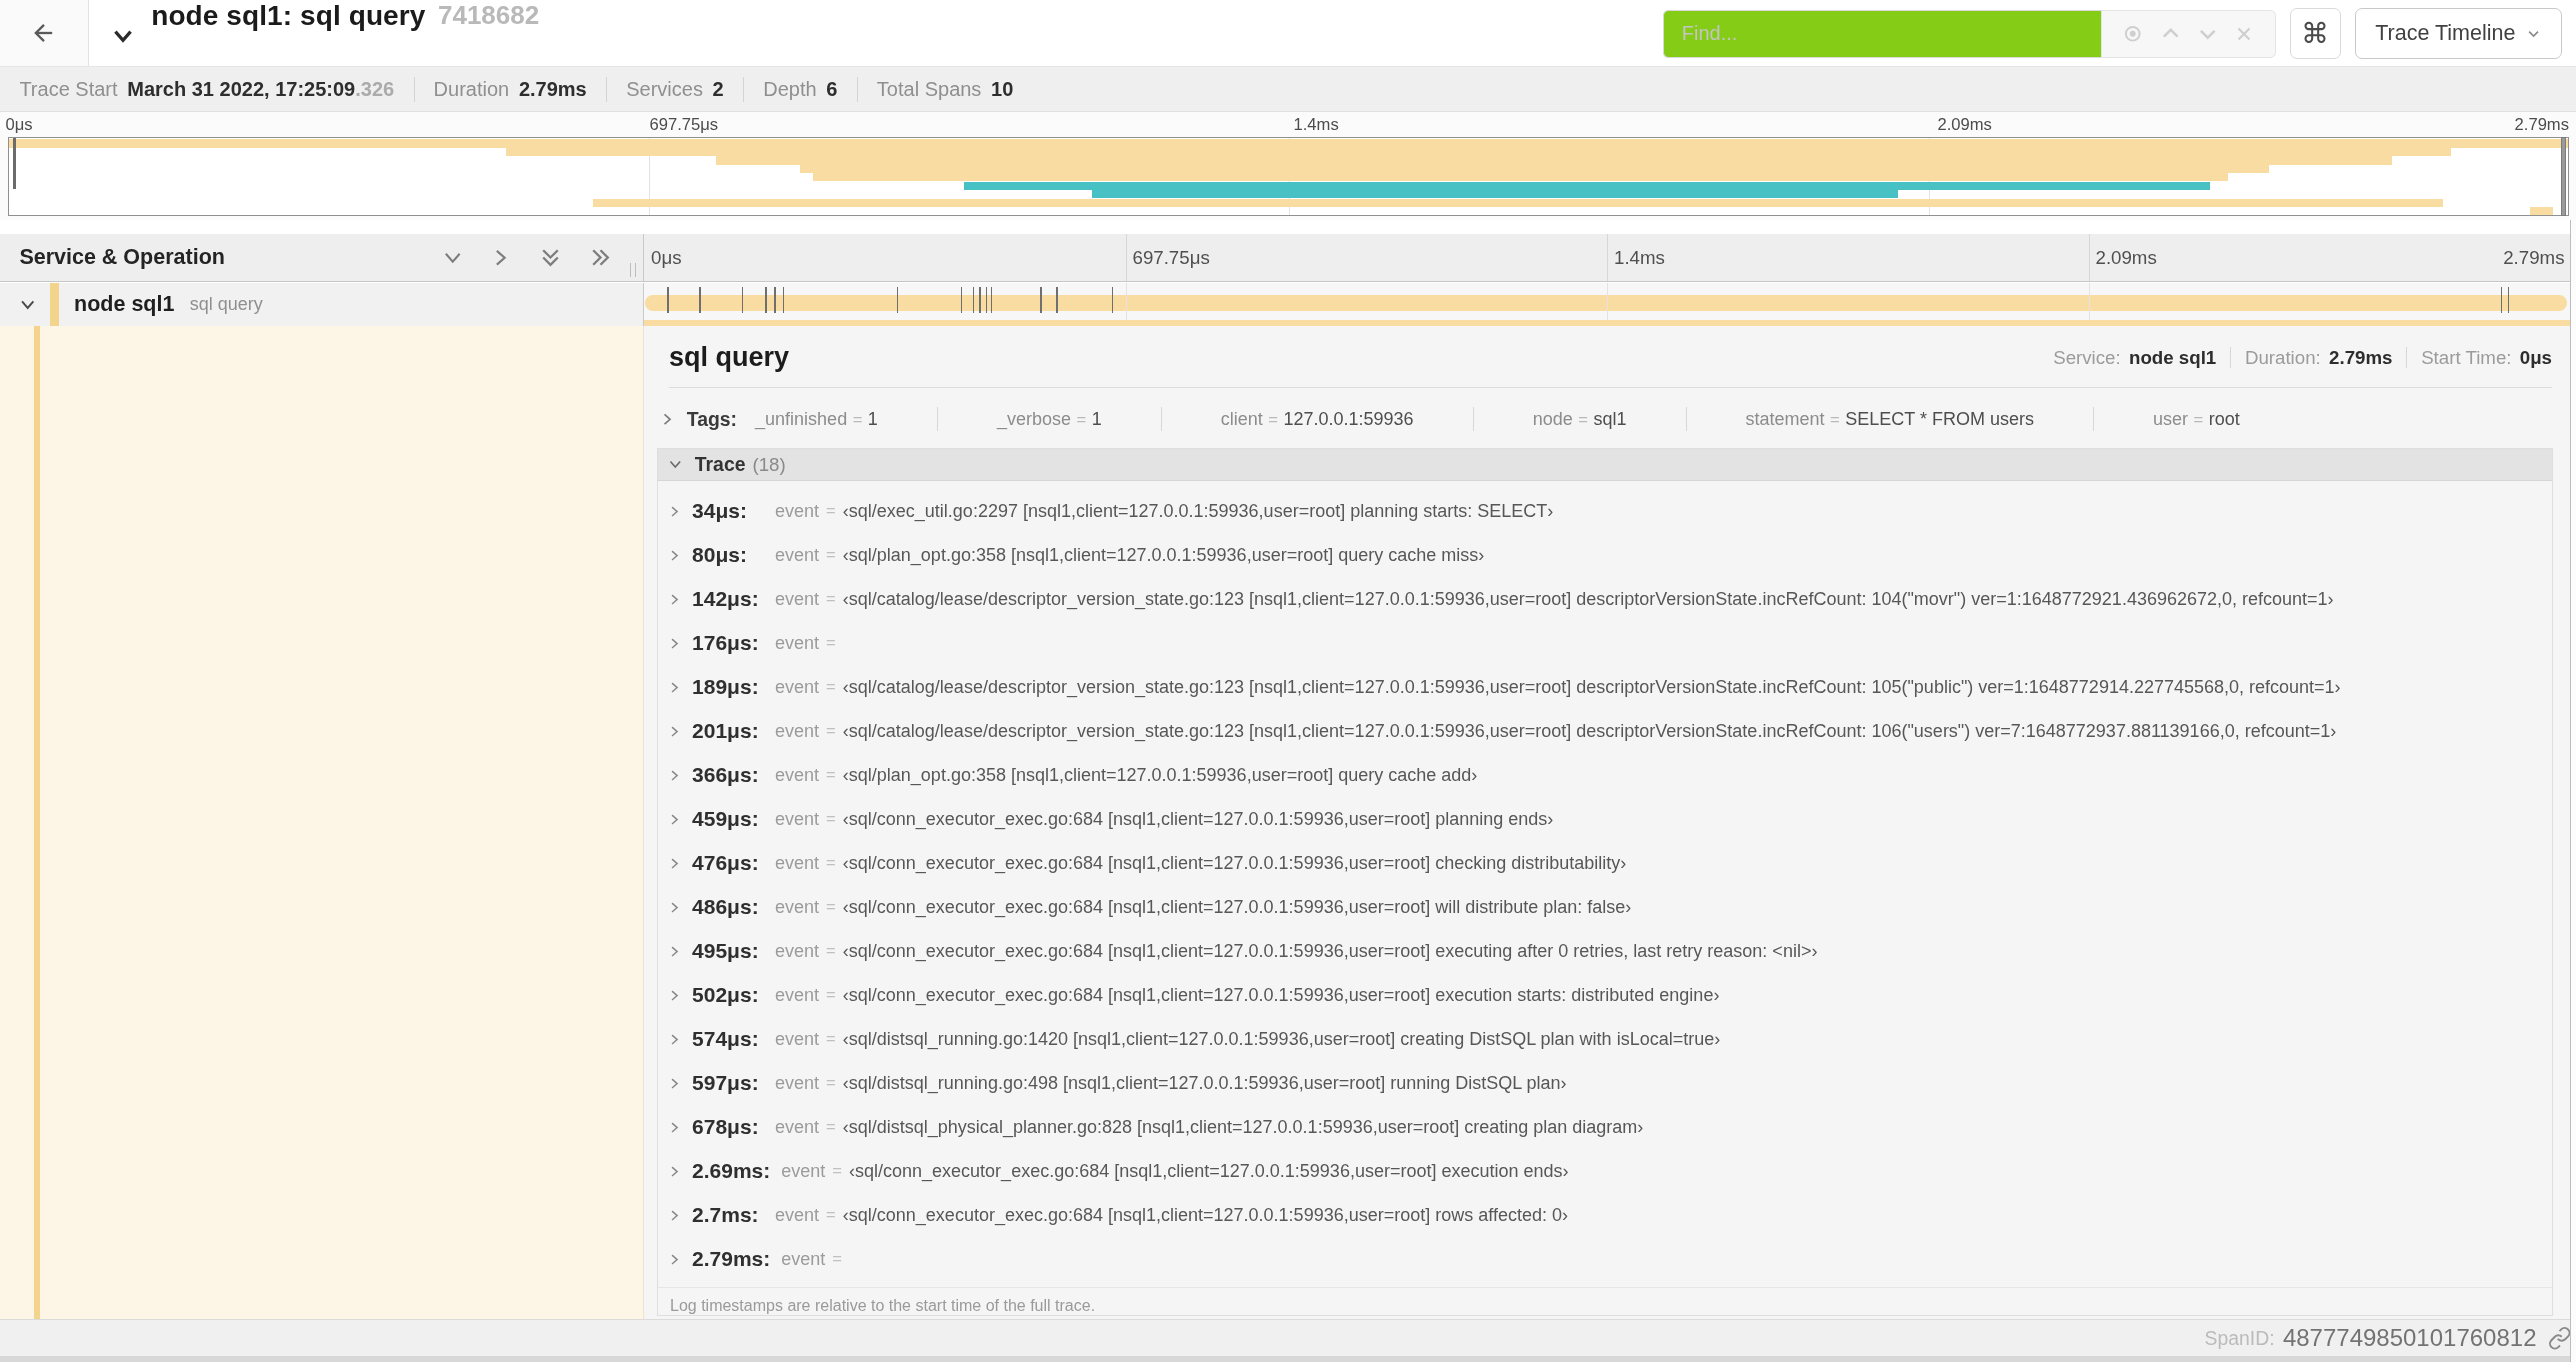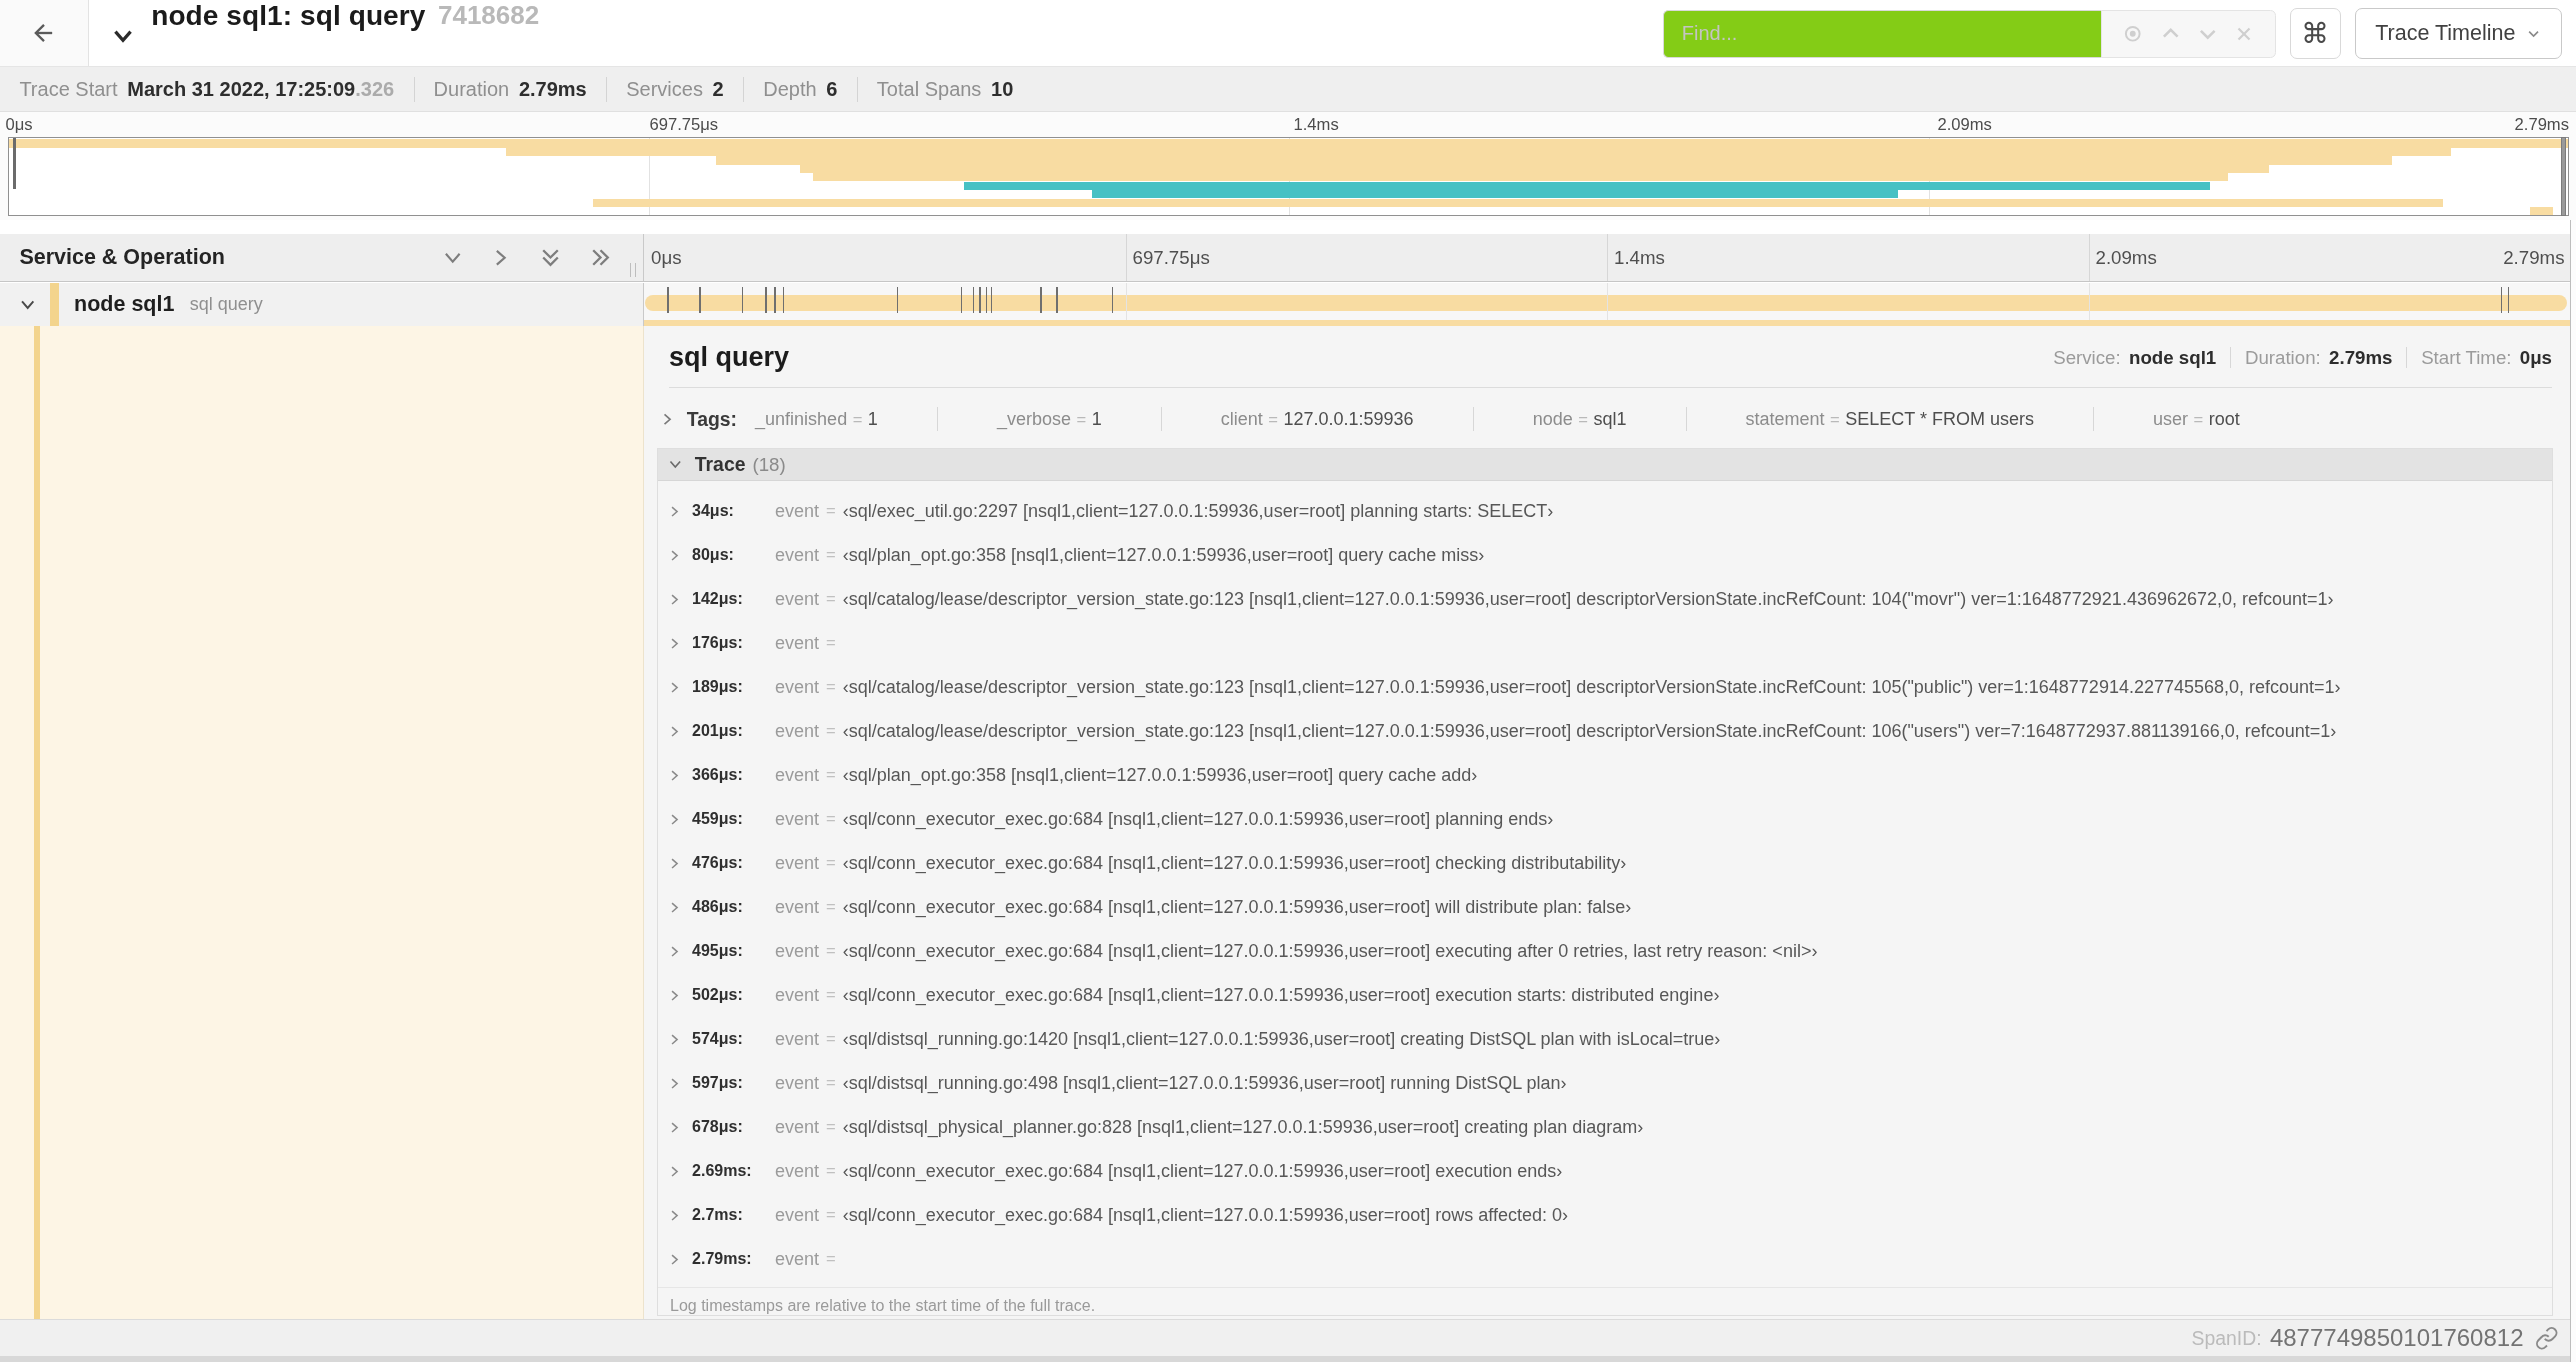--- a/index.html
+++ b/index.html
@@ -85,28 +85,28 @@
   .tag-val { font-size:18px; color:#4e4e4e; }
   .tag-sep { width:0.7px; height:23.5px; background:#D7D7D7; margin:0 15.2px; align-self:center; }
 
   .logs-box { position:absolute; left:12.5px; right:16.6px; top:122px; bottom:3.5px; border:0.7px solid #DEDEDE; }
   .logs-head { height:32px; background:#E3E3E3; border-bottom:0.7px solid #D6D6D6; display:flex; align-items:center; cursor:pointer; }
   .logs-label { font-size:19.4px; font-weight:bold; color:#333; margin-left:11px; }
   .logs-count { font-size:18.7px; color:#8a8a8a; margin-left:7px; }
   .logs-list { padding-top:8.3px; }
   .log-row { height:44px; display:flex; align-items:center; cursor:pointer; }
   .log-chev { margin-left:9.7px; flex:none; }
-  .log-time { font-size:16px; font-weight:bold; color:#2f2f2f; margin-left:9.7px; min-width:72px; }
+  .log-time { font-size:21px; font-weight:bold; color:#2f2f2f; margin-left:9.7px; min-width:72px; }
   .log-field { font-size:18px; color:#9b9b9b; margin-left:11px; }
   .log-eq { font-size:16.6px; color:#c0c0c0; margin:0 7px; }
   .log-val { font-size:18px; color:#575757; white-space:nowrap; }
   .logs-foot { border-top:0.7px solid #E6E6E6; margin-top:5.5px; padding:9.7px 0 11px 12.5px; font-size:16px; color:#9a9a9a; }
 
   
-  .spanid-bar { left:0; top:1319px; width:2576px; height:37px; background:#F0F0F0; border-top:0.7px solid #DBDBDB; display:flex; align-items:center; justify-content:flex-end; padding-right:18px; }
+  .spanid-bar { left:0; top:1319px; width:2576px; height:37px; background:#F0F0F0; border-top:0.7px solid #DBDBDB; display:flex; align-items:center; justify-content:flex-end; padding-right:5px; }
   .spanid-label { font-size:19.4px; color:#BBBBBB; margin-right:8.3px; }
   .spanid-value { font-size:24px; color:#737373; margin-right:11px; }
   .bottom-strip { left:0; top:1356px; width:2576px; height:7px; background:#D8D8D8; }
 
   .scrollbar { left:2570px; top:220px; width:5.5px; height:1143px; background:#FCFCFC; border-left:0.7px solid #BDBDBD; }
 
   svg.icon { display:block; }
 </style>
 </head>
 <body>

